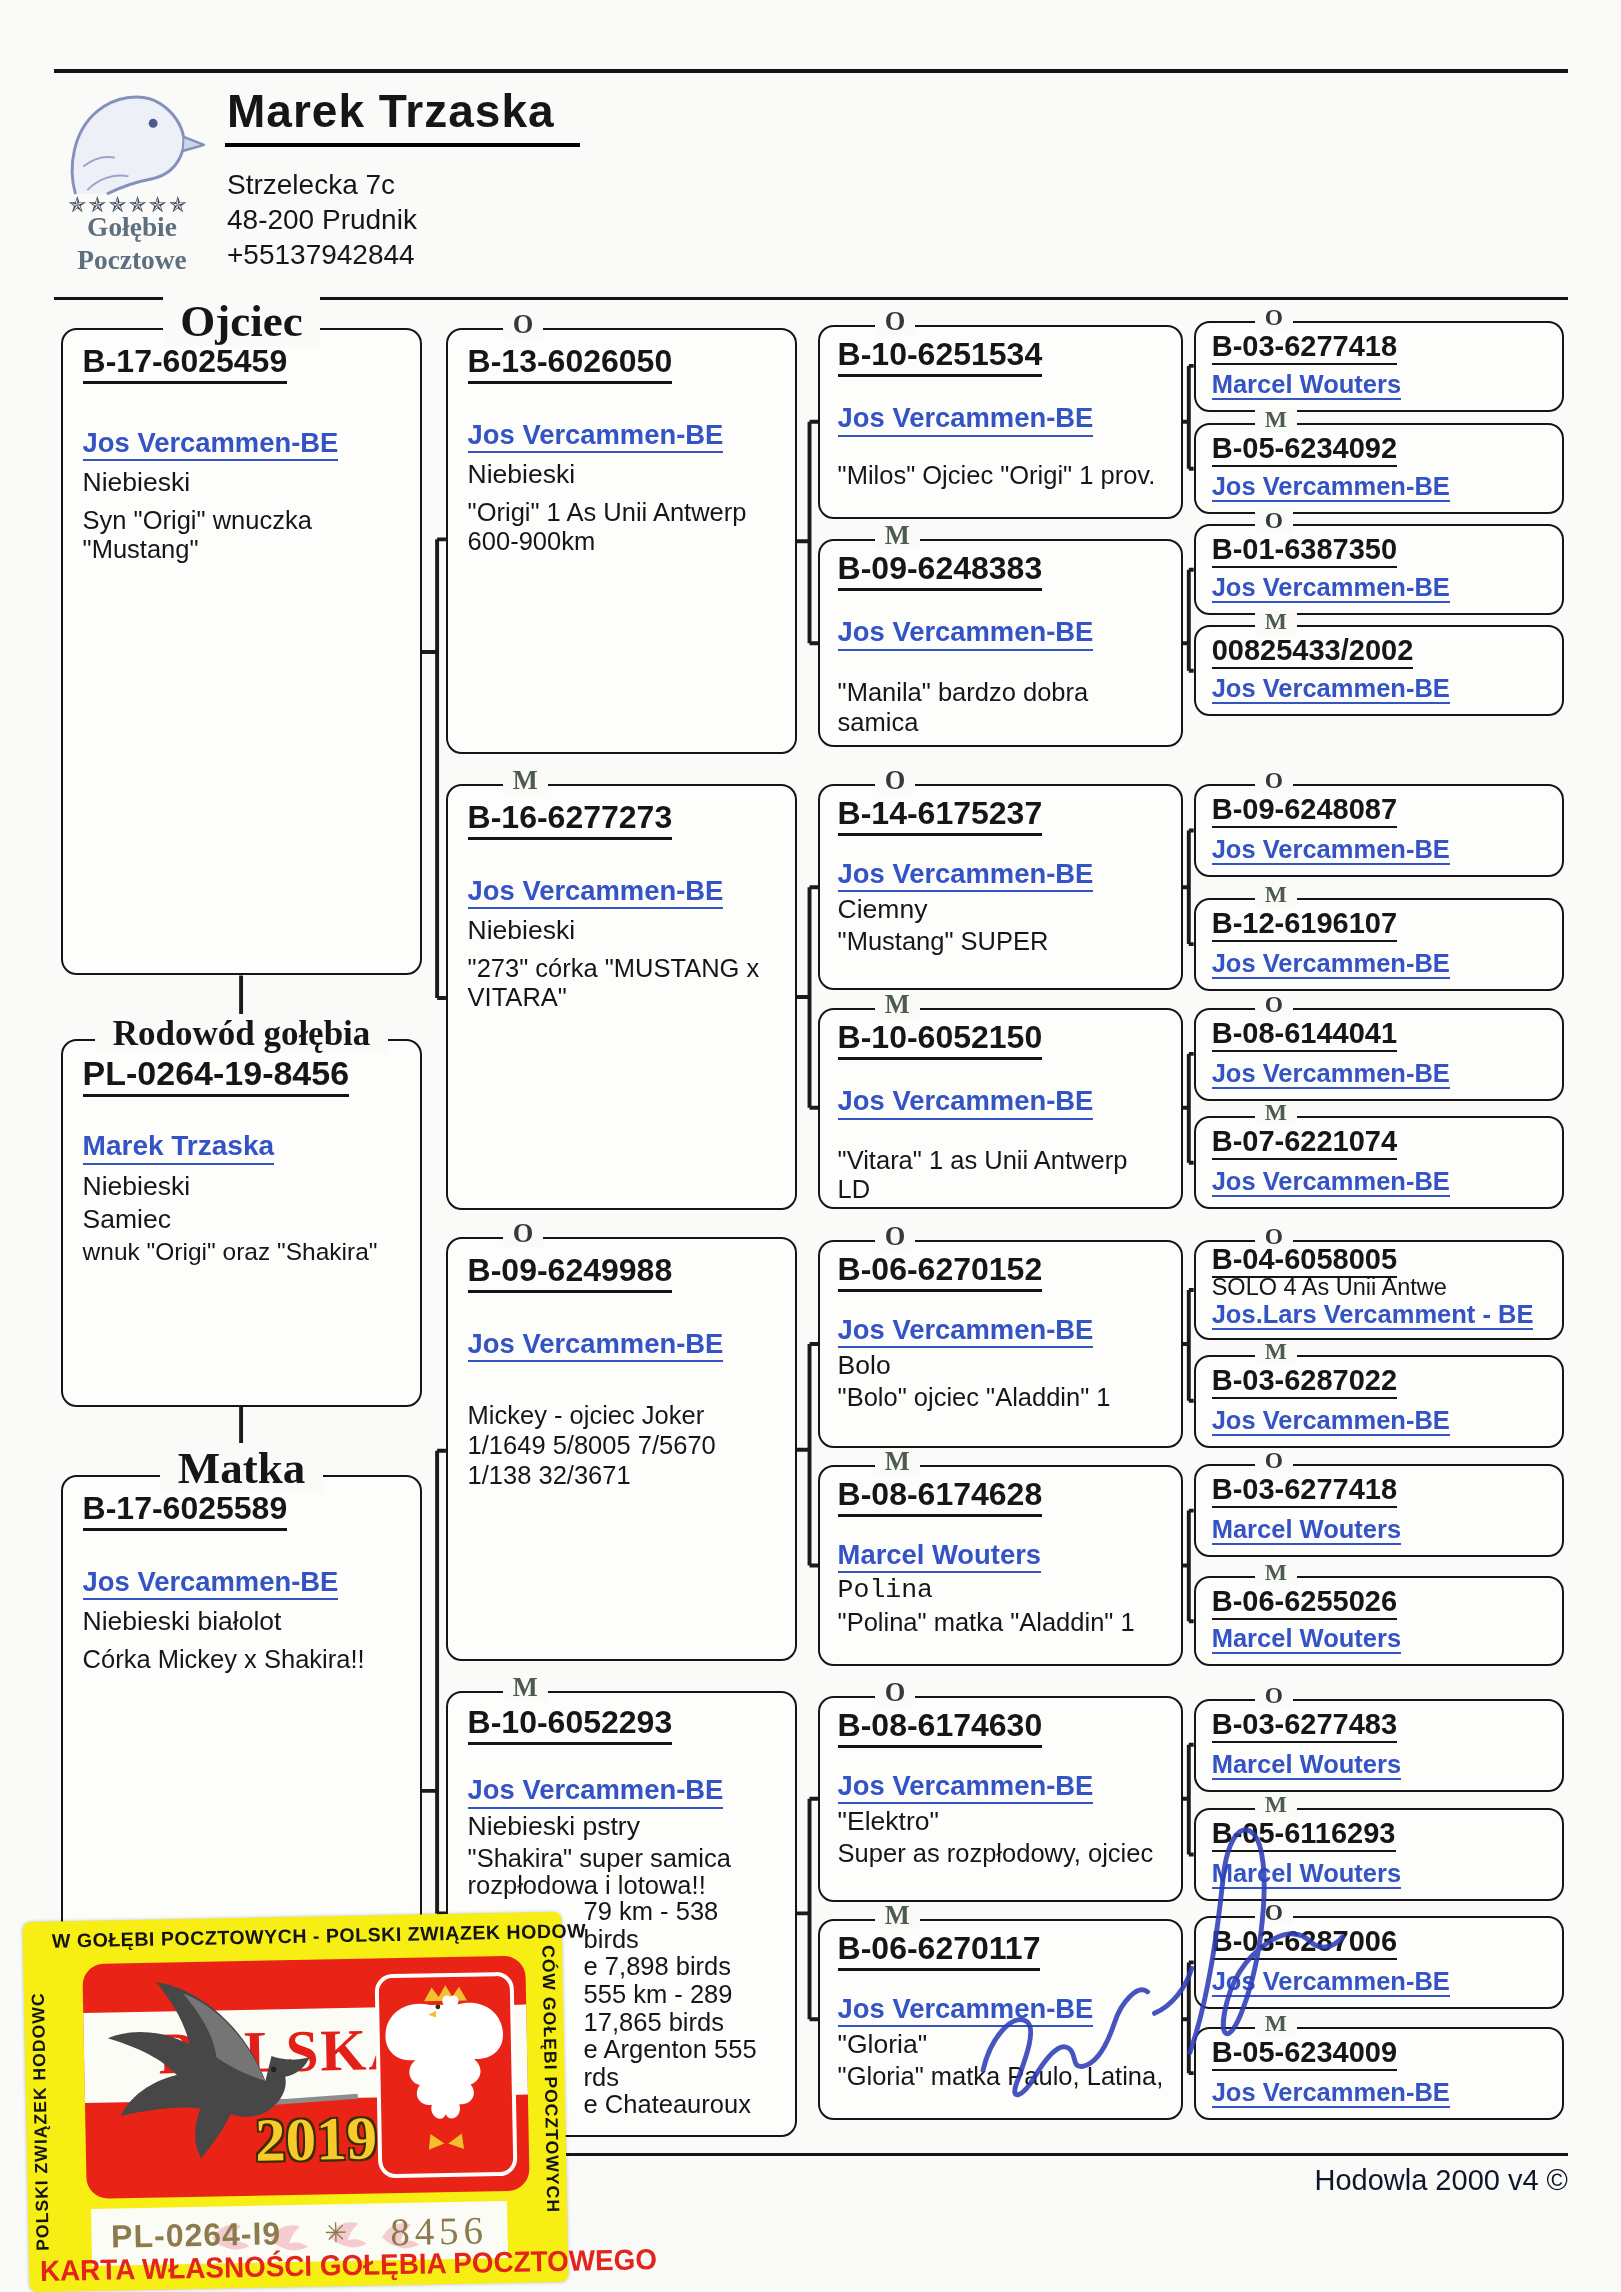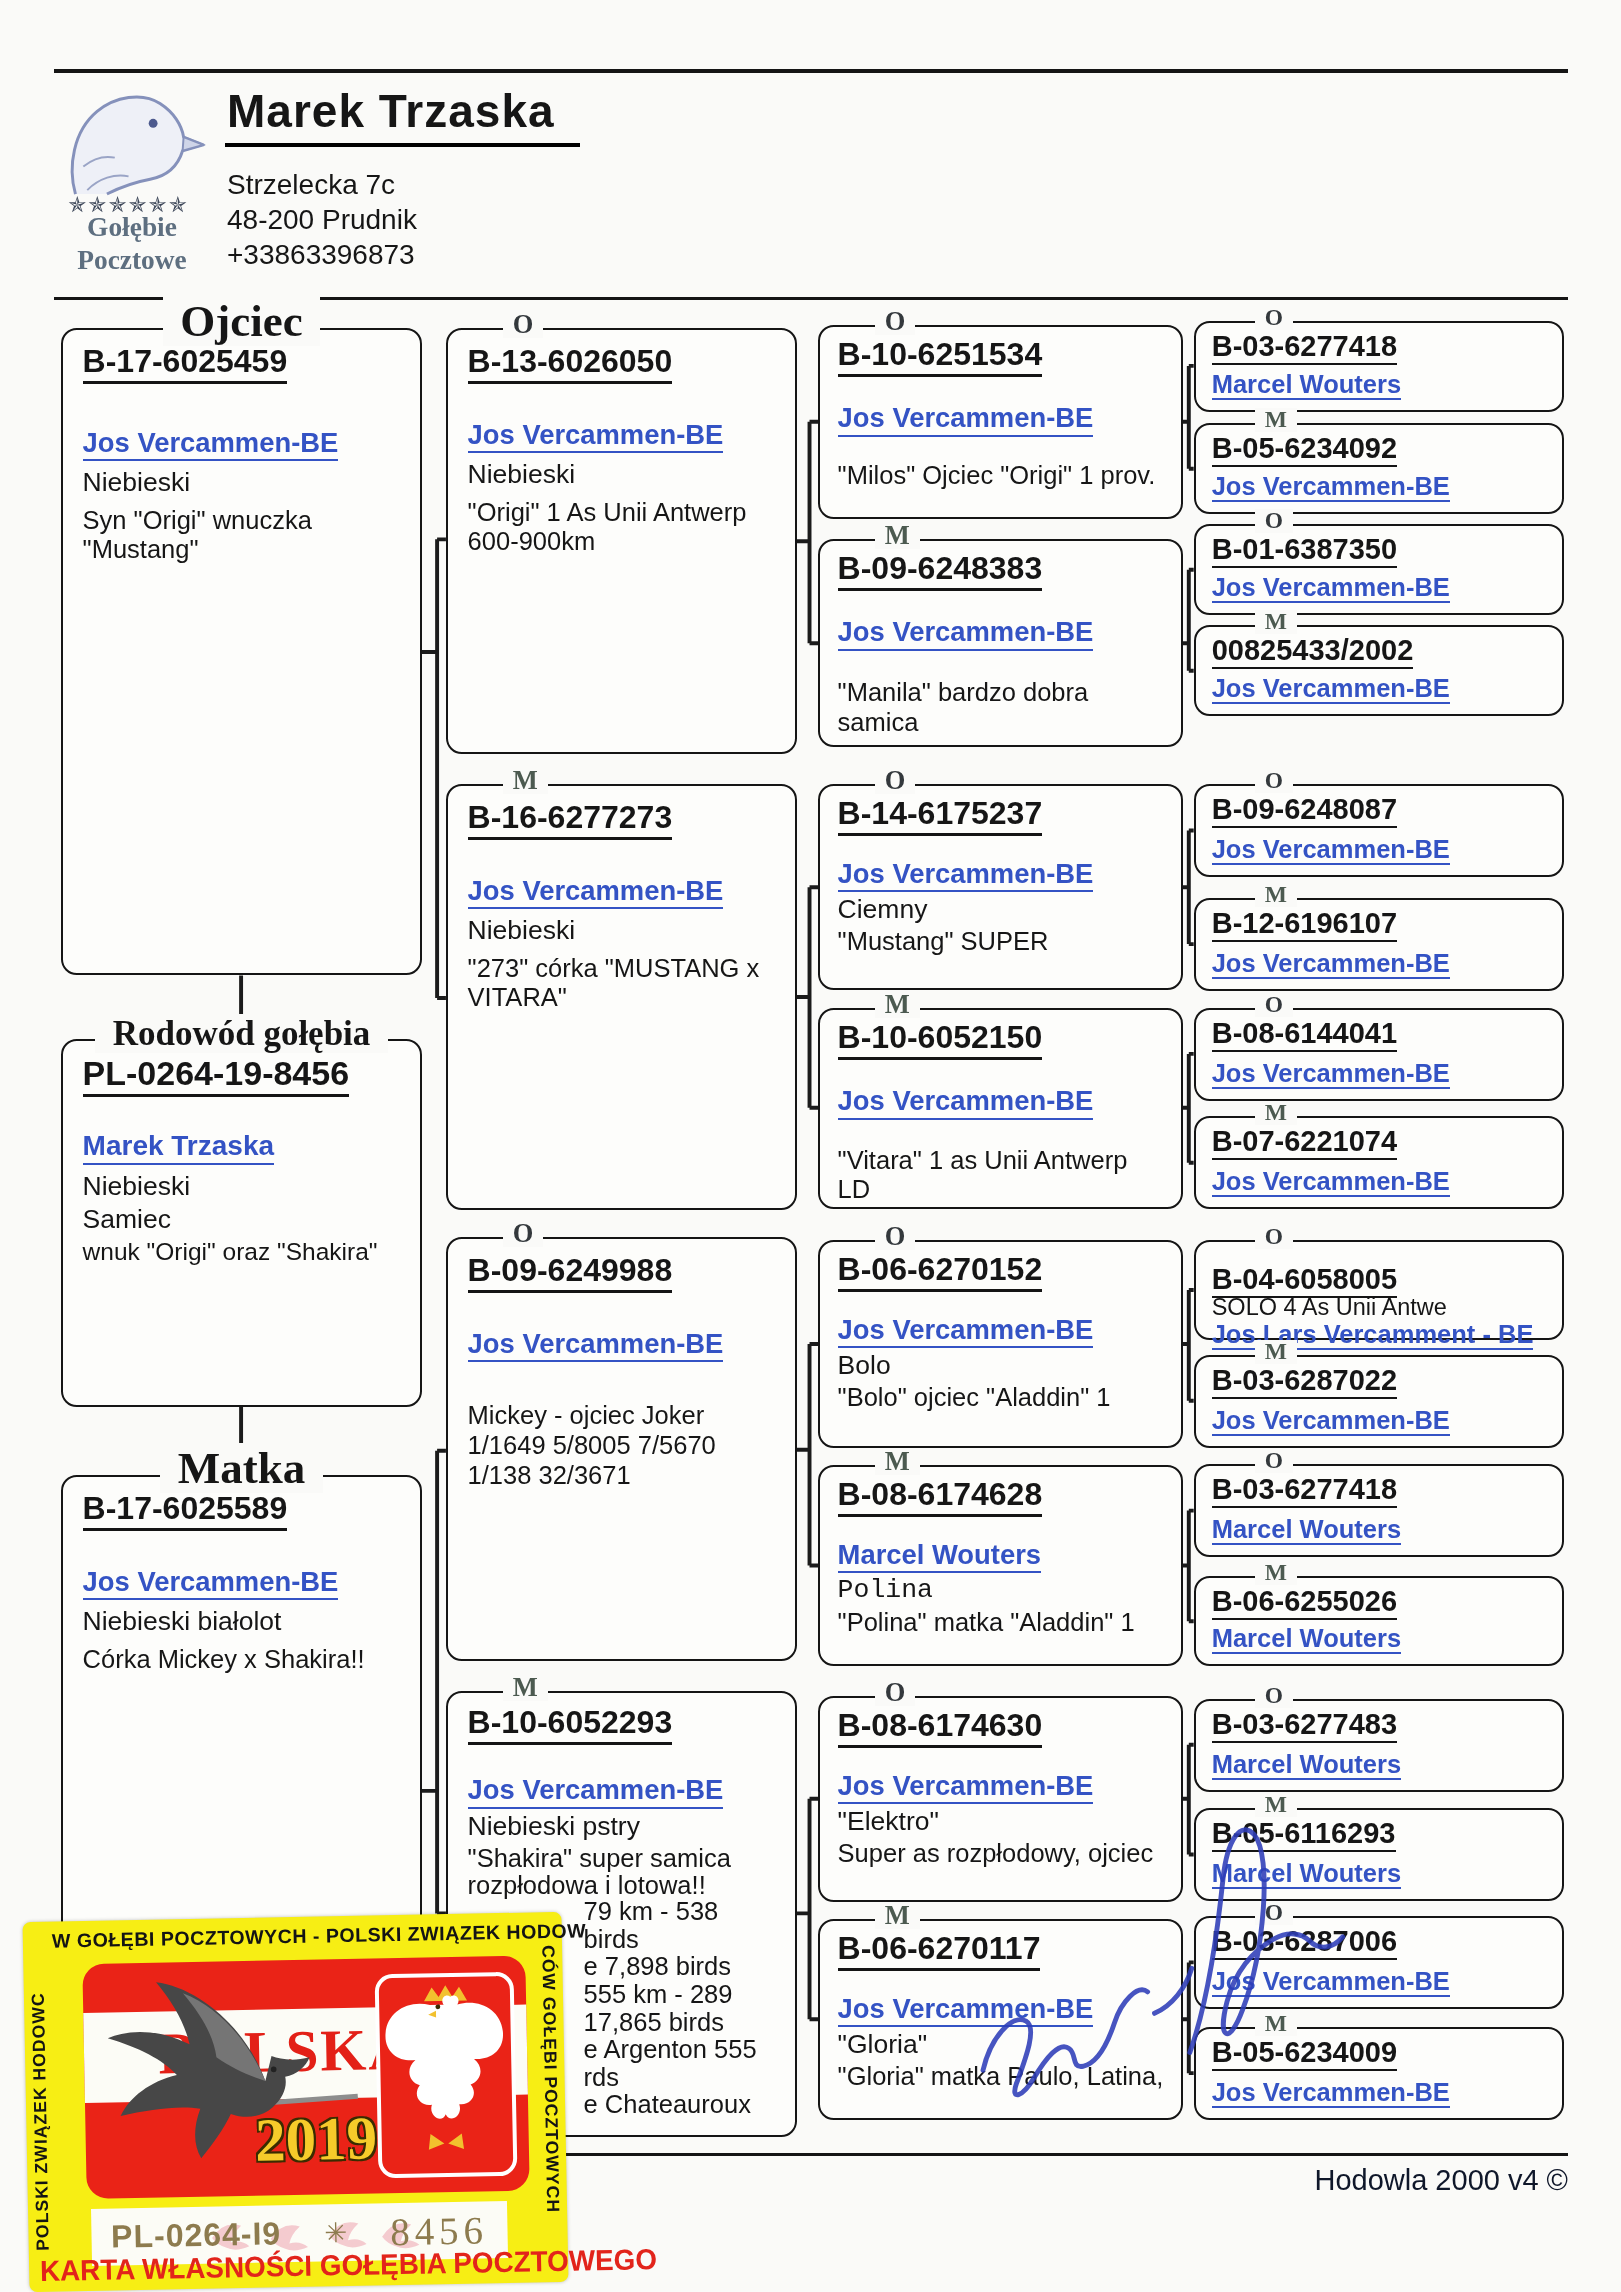--- a/index.html
+++ b/index.html
@@ -84,21 +84,21 @@
     <circle cx="97" cy="44" r="4.5" fill="#4d5a8e"></circle>
     <path d="M128,58 L148,66 L127,72 Z" fill="#cfd5e8" stroke="#8591bb" stroke-width="2"></path>
     <path d="M30,112 C42,100 58,95 72,98 M26,88 C36,80 48,77 58,79" stroke="#9aa4c6" stroke-width="2" fill="none"></path>
   </svg>
   <div class="logostars">✯✯✯✯✯✯</div>
   <div class="logocap" style="left:39px;top:214px;">Gołębie</div>
   <div class="logocap" style="left:39px;top:247px;">Pocztowe</div>
   <div id="title">Marek Trzaska</div>
   <div class="addr" style="top:169px;">Strzelecka 7c</div>
   <div class="addr" style="top:204px;">48-200 Prudnik</div>
-  <div class="addr" style="top:239px;">+33863396873</div>
+  <div class="addr" style="top:239px;">+55137942844</div>
 
   <svg class="lines" width="1621" height="2293" viewBox="0 0 1654 2339">
     <g stroke="#1b1b1b" stroke-width="4" fill="none">
       <path d="M246 995 V1060 M246 1435 V1505"></path>
       <path d="M430 665 H446 M446 550 V1018 M446 550 H455 M446 1018 H455"></path>
       <path d="M430 1827 H446 M446 1480 V1952 M446 1480 H455 M446 1952 H455"></path>
       <path d="M813 552 H826 M826 430 V656 M826 430 H835 M826 656 H835"></path>
       <path d="M813 1017 H826 M826 905 V1130 M826 905 H835 M826 1130 H835"></path>
       <path d="M813 1479 H826 M826 1371 V1597 M826 1371 H835 M826 1597 H835"></path>
       <path d="M813 1952 H826 M826 1835 V2060 M826 1835 H835 M826 2060 H835"></path>
@@ -325,21 +325,21 @@
   </div>
   <div class="box gbox" style="left:1194px;top:1116px;width:370px;height:93px;">
     <div class="tag m" style="top:-16.7px;left:59px;font-size:23.5px;">M</div>
     <div class="inner4">
       <span class="ring4">B-07-6221074</span>
       <span class="breeder4">Jos Vercammen-BE</span>
     </div>
   </div>
   <div class="box gbox" style="left:1194px;top:1240px;width:370px;height:100px;">
     <div class="tag" style="top:-16.7px;left:59px;font-size:23.5px;">O</div>
-    <div class="inner4" style="padding-top:22px;">
+    <div class="inner4" style="padding-top:2px;">
       <span class="ring4" style="border-bottom-width:2.9px;">B-04-6058005</span>
       <span class="note4">SOLO 4 As Unii Antwe</span>
       <span class="breeder4">Jos.Lars Vercamment - BE</span>
     </div>
   </div>
   <div class="box gbox" style="left:1194px;top:1355px;width:370px;height:93px;">
     <div class="tag m" style="top:-16.7px;left:59px;font-size:23.5px;">M</div>
     <div class="inner4">
       <span class="ring4">B-03-6287022</span>
       <span class="breeder4">Jos Vercammen-BE</span>

